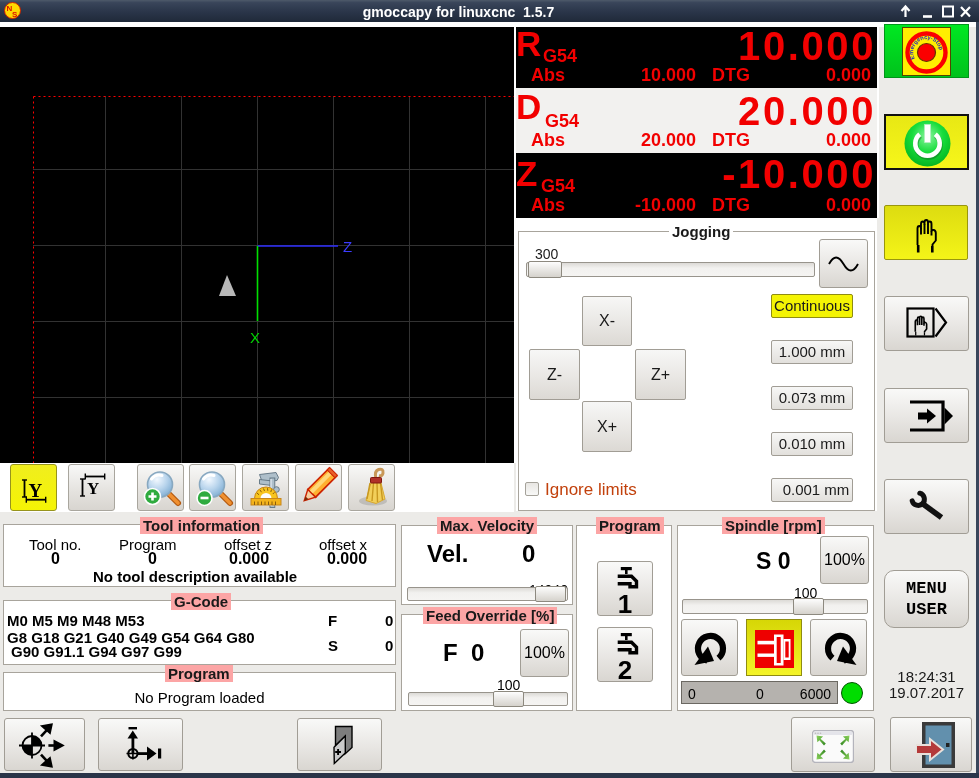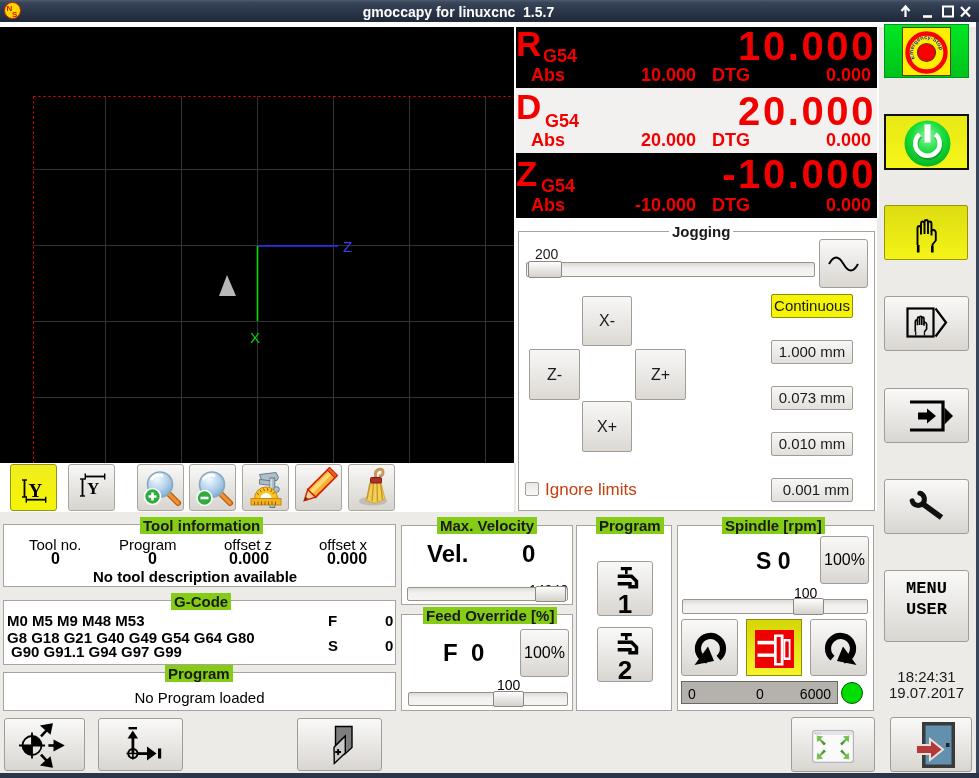--- a/index.html
+++ b/index.html
@@ -22,21 +22,21 @@
 .tbtn { position:absolute; top:464px; width:47px; height:47px; border:1px solid #a9a69e; border-radius:3px; background:linear-gradient(#f8f8f7, #e4e2de 60%, #d8d5d0); }
 .tbtn.yellow { background:linear-gradient(#f0ee1e, #f5f404); border-color:#97941c; }
 
 .btn { position:absolute; border:1px solid #a19d95; border-radius:3px; background:linear-gradient(#f9f9f8, #e8e6e3 55%, #d9d6d1); }
 
 .dro { position:absolute; left:516px; width:361px; background:#000; color:#f20000; }
 .dro.white { background:#f2f1ef; }
 .dro .big { position:absolute; font-weight:bold; }
 
 .frame { position:absolute; border:1px solid #a8a49c; background:#ffffff; }
-.flabel { position:absolute; font-weight:bold; font-size:15px; color:#1a1a1a; background:#84cc16; padding:0 3px; white-space:nowrap; }
+.flabel { position:absolute; font-weight:bold; font-size:15px; color:#1a1a1a; background:#fca5a5; padding:0 3px; white-space:nowrap; }
 
 .trough { position:absolute; border:1px solid #98948c; background:linear-gradient(#dcdad6, #f2f1ef 40%, #f5f4f2); border-radius:2px; }
 .thumb { position:absolute; border:1px solid #8d897f; background:linear-gradient(#fdfdfd, #d5d2cc); border-radius:2px; }
 .jbtn { position:absolute; border:1px solid #a19d95; border-radius:2px; background:linear-gradient(#f7f7f6, #e9e7e4 55%, #dcd9d4); font-size:16px; color:#1a1a1a; text-align:center; }
 .mmbtn { position:absolute; left:771px; width:82px; height:24px; border:1px solid #a19d95; border-radius:2px; background:linear-gradient(#f7f7f6, #e2e0dc); font-size:15px; color:#1a1a1a; text-align:center; line-height:22px; }
 </style>
 </head>
 <body>
 <div id="titlebar" class="abs">
   <svg class="abs" style="left:4px; top:2px;" width="17" height="17" viewBox="0 0 17 17">
@@ -109,21 +109,21 @@
     <span class="big" style="left:196px; top:42px; font-size:18px;">DTG</span>
     <span class="big" style="right:6px; top:42px; font-size:18px;">0.000</span>
   </div>
 </div>
 <div id="jogging" class="abs">
   <div class="abs" style="left:514px; top:27px; width:2px; height:436px; background:#fff;"></div>
   <div class="abs" style="left:877px; top:27px; width:2px; height:191px; background:#fff;"></div>
   <div class="abs" style="left:516px; top:218px; width:361px; height:293px; background:#fff;"></div>
   <div class="frame" style="left:518px; top:231px; width:357px; height:280px;"></div>
   <div class="flabel" style="left:669px; top:223px; background:#fff;">Jogging</div>
-  <div class="abs" style="left:535px; top:246px; font-size:14px; color:#1a1a1a;">200</div>
+  <div class="abs" style="left:535px; top:246px; font-size:14px; color:#1a1a1a;">300</div>
   <div class="trough" style="left:526px; top:262px; width:289px; height:15px;"></div>
   <div class="thumb" style="left:528px; top:261px; width:34px; height:17px;"></div>
   <div class="btn" style="left:819px; top:239px; width:49px; height:49px;">
     <svg width="47" height="47">
         <path d="M 9 24 q 7 -13 14.5 0 q 7.5 13 14.5 0" stroke="#000" stroke-width="1.9" fill="none"></path>
       </svg>
   </div>
   <div class="jbtn" style="left:582px; top:296px; width:50px; height:50px; line-height:48px;">X-</div>
   <div class="jbtn" style="left:529px; top:349px; width:51px; height:51px; line-height:49px;">Z-</div>
   <div class="jbtn" style="left:635px; top:349px; width:51px; height:51px; line-height:49px;">Z+</div>
@@ -308,21 +308,21 @@
     </svg>
   </div>
 
   <div class="btn" style="left:884px; top:479px; width:85px; height:55px;">
     <svg class="abs" style="left:22px; top:8px;" width="44" height="40" viewBox="0 0 44 40">
       <path d="M 12.8 5.2 A 6.2 6.2 0 1 1 5.2 12.8" fill="none" stroke="#111" stroke-width="5" stroke-linecap="round"></path>
       <path d="M16 16 L34.5 29.5" stroke="#111" stroke-width="5.6"></path>
     </svg>
   </div>
 
-  <div class="btn" style="left:884px; top:570px; width:85px; height:72px; text-align:center; font-family:'Liberation Mono',monospace; font-weight:bold; font-size:17px; line-height:1.25; padding-top:7px;">MENU<br>USER</div>
+  <div class="btn" style="left:884px; top:570px; width:85px; height:58px; text-align:center; font-family:'Liberation Mono',monospace; font-weight:bold; font-size:17px; line-height:1.25; padding-top:7px;border-radius:10px;">MENU<br>USER</div>
   <div class="abs" style="left:884px; top:669px; width:85px; text-align:center; font-size:15px; line-height:16px; color:#1a1a1a;">18:24:31<br>19.07.2017</div>
 
   <div class="btn" style="left:890px; top:717px; width:82px; height:55px;">
     <svg class="abs" style="left:25px; top:3px;" width="46" height="50" viewBox="0 0 46 50">
       <rect x="6" y="1" width="33" height="46" fill="#3a3a3a"></rect>
       <rect x="9.5" y="4.5" width="26" height="39" fill="#6290ad"></rect>
       <rect x="30" y="22" width="3.5" height="4" fill="#222"></rect>
       <g>
         <polygon points="0,24 14,24 14,18 27,28.5 14,39 14,33 0,33" fill="#b43a3a" stroke="#e8e0da" stroke-width="2"></polygon>
       </g>

